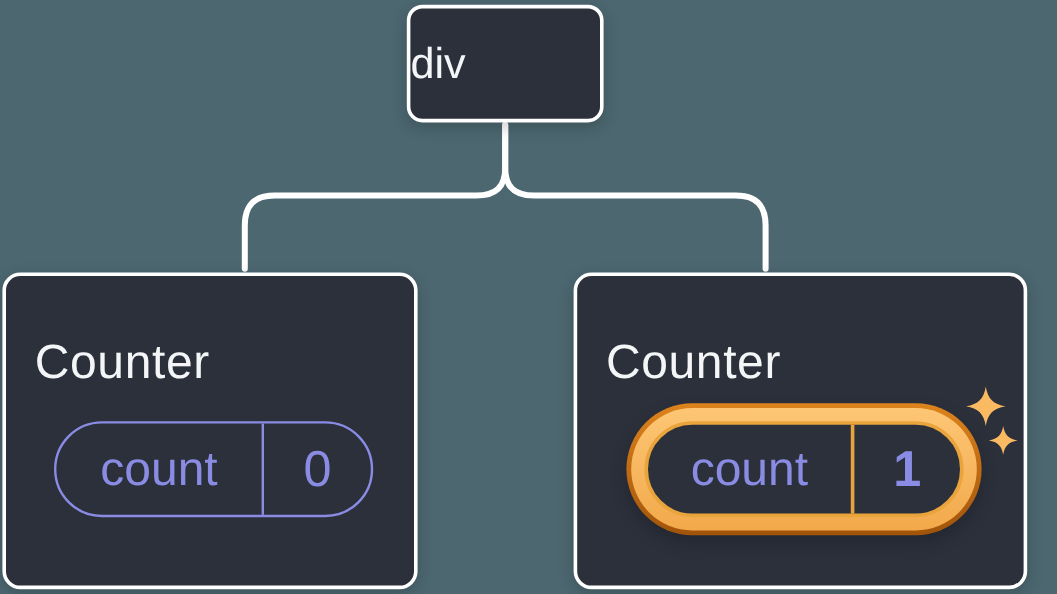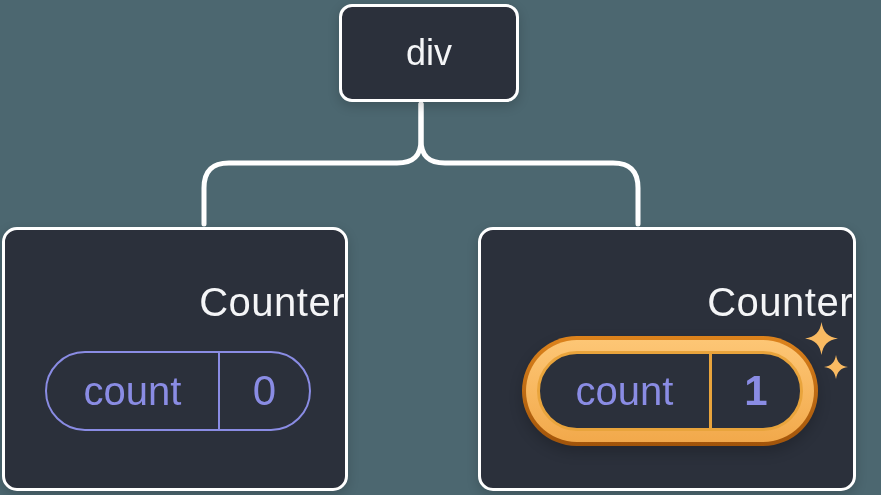--- a/index.html
+++ b/index.html
@@ -21,42 +21,43 @@
   }
   .node {
     position: absolute;
     box-sizing: border-box;
     background: var(--node-bg, #2b303b);
     border: 3px solid var(--node-border, #ffffff);
     box-shadow: 0 4px 12px rgba(0,0,0,0.18);
   }
   .root-node {
     left: 339px; top: 4px;
-    width: 180px; height: 98px;
+    width: 164px; height: 98px;
     border-radius: 13px;
-    display: flex; align-items: center; justify-content: center;
+    display: flex; align-items: center; 
     color: var(--text, #f4f5f7);
     font-size: 36px;
     font-weight: 500;
   }
   .counter-card {
     top: 227px;
     height: 264px;
     border-radius: 15px;
   }
   .counter-left  { left: 2px;   width: 346px; }
   .counter-right { left: 478px; width: 378px; }
   .counter-title {
     position: absolute;
     top: 50px; left: 0; right: 0;
-    text-align: right;
+    text-align: left;
     color: var(--text, #f4f5f7);
     font-size: 40px;
     font-weight: 500;
     letter-spacing: 0.5px;
+    padding-left: 24px;
   }
   .pill {
     box-sizing: border-box;
     width: 266px; height: 80px;
     border-radius: 999px;
     display: flex;
     background: var(--node-bg, #2b303b);
   }
   .pill .name {
     flex: 0 0 171px;

